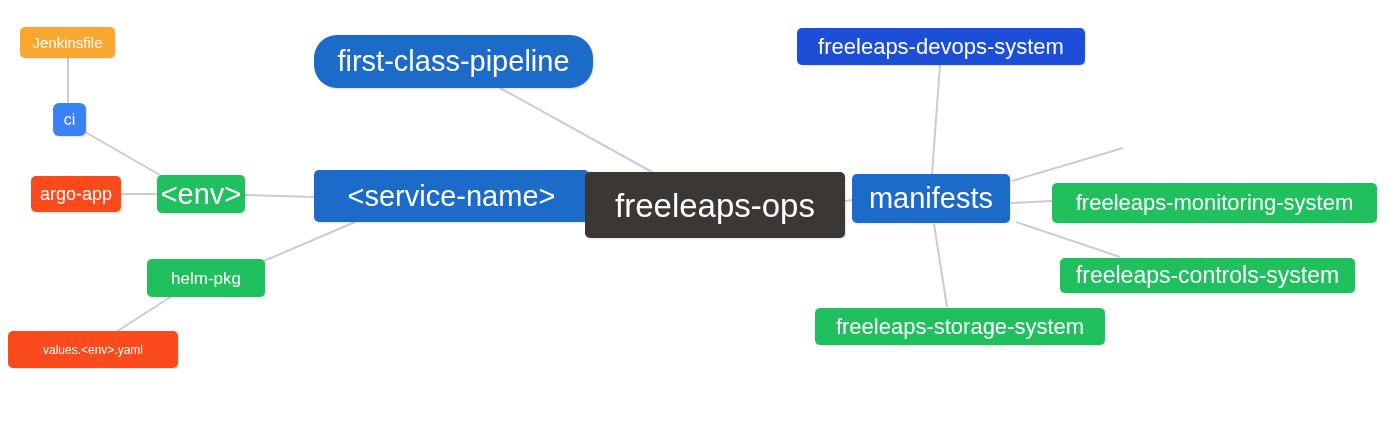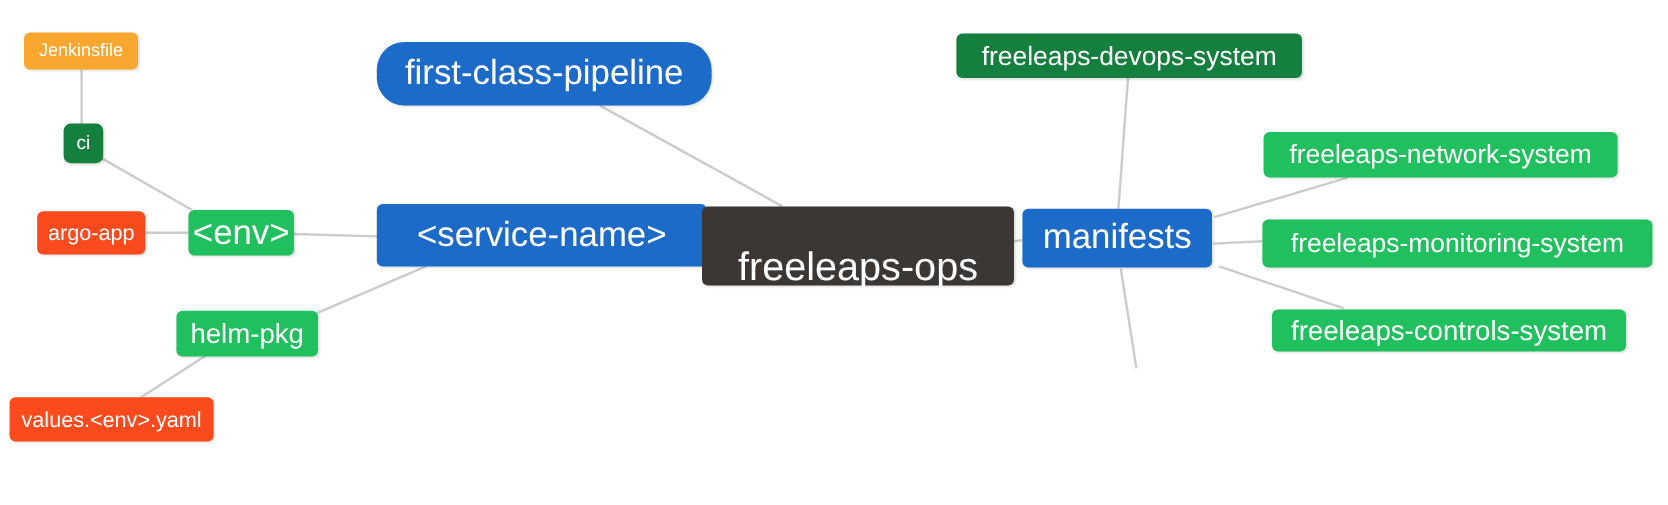--- a/index.html
+++ b/index.html
@@ -42,53 +42,53 @@
     <line class="edge" x1="940" y1="65" x2="932" y2="174" style="stroke: rgb(204, 204, 204);"></line>
     <line class="edge" x1="1012" y1="181" x2="1123" y2="148" style="stroke: rgb(204, 204, 204);"></line>
     <line class="edge" x1="1011" y1="203" x2="1052" y2="201" style="stroke: rgb(204, 204, 204);"></line>
     <line class="edge" x1="1016" y1="222" x2="1120" y2="257" style="stroke: rgb(204, 204, 204);"></line>
     <line class="edge" x1="934" y1="224" x2="947" y2="307" style="stroke: rgb(204, 204, 204);"></line>
   </svg>
 
   <div class="node" style="left: 20px; top: 27px; width: 95px; height: 31px; font-size: 15px; background: rgb(249, 167, 46); color: rgb(255, 255, 255);">
       <span>Jenkinsfile</span>
     </div>
-  <div class="node" style="left: 53px; top: 103px; width: 33px; height: 33px; font-size: 16px; border-radius: 6px; background: #15803d; color: rgb(255, 255, 255);">
+  <div class="node" style="left: 53px; top: 103px; width: 33px; height: 33px; font-size: 16px; border-radius: 6px; background: #3b82f6; color: rgb(255, 255, 255);">
       <span>ci</span>
     </div>
   <div class="node" style="left: 31px; top: 176px; width: 90px; height: 36px; font-size: 18px; background: rgb(251, 74, 27); color: rgb(255, 255, 255);">
       <span>argo-app</span>
     </div>
   <div class="node" style="left: 157px; top: 175px; width: 88px; height: 38px; font-size: 29px; background: rgb(33, 192, 94); color: rgb(255, 255, 255);">
       <span>&lt;env&gt;</span>
     </div>
-  <div class="node" style="left: 147px; top: 259px; width: 118px; height: 38px; font-size: 23px; background: rgb(33, 192, 94); color: rgb(255, 255, 255);">
+  <div class="node" style="left: 147px; top: 259px; width: 118px; height: 38px; font-size: 17px; background: rgb(33, 192, 94); color: rgb(255, 255, 255);">
       <span>helm-pkg</span>
     </div>
-  <div class="node" style="left: 8px; top: 331px; width: 170px; height: 37px; font-size: 18px; background: rgb(251, 74, 27); color: rgb(255, 255, 255);">
+  <div class="node" style="left: 8px; top: 331px; width: 170px; height: 37px; font-size: 12px; background: rgb(251, 74, 27); color: rgb(255, 255, 255);">
       <span>values.&lt;env&gt;.yaml</span>
     </div>
   <div class="node" style="left: 314px; top: 35px; width: 279px; height: 53px; font-size: 29px; background: rgb(28, 107, 200); color: rgb(255, 255, 255); border-radius: 23px;">
       <span>first-class-pipeline</span>
     </div>
   <div class="node" style="left: 314px; top: 170px; width: 275px; height: 52px; font-size: 29px; background: rgb(28, 107, 200); color: rgb(255, 255, 255);">
       <span>&lt;service-name&gt;</span>
     </div>
-  <div class="node" style="left: 585px; top: 172px; width: 260px; height: 66px; font-size: 33px; background: rgb(59, 55, 52); color: rgb(255, 255, 255); align-items: flex-end;">
+  <div class="node" style="left: 585px; top: 172px; width: 260px; height: 66px; font-size: 33px; background: rgb(59, 55, 52); color: rgb(255, 255, 255);">
       <span>freeleaps-ops</span>
     </div>
   <div class="node" style="left: 852px; top: 174px; width: 158px; height: 49px; font-size: 29px; background: rgb(28, 107, 200); color: rgb(255, 255, 255); align-items: center;">
       <span>manifests</span>
     </div>
-  <div class="node" style="left: 797px; top: 28px; width: 288px; height: 37px; font-size: 22px; background: #15803d; color: rgb(255, 255, 255);">
+  <div class="node" style="left: 797px; top: 28px; width: 288px; height: 37px; font-size: 22px; background: #1d4ed8; color: rgb(255, 255, 255);">
       <span>freeleaps-devops-system</span>
-    </div>
-  <div class="node" style="left: 1053px; top: 110px; width: 295px; height: 38px; font-size: 22px; background: rgb(33, 192, 94); color: rgb(255, 255, 255);">
-      <span>freeleaps-network-system</span>
     </div>
   <div class="node" style="left: 1052px; top: 183px; width: 325px; height: 40px; font-size: 22px; background: rgb(33, 192, 94); color: rgb(255, 255, 255);">
       <span>freeleaps-monitoring-system</span>
     </div>
   <div class="node" style="left: 1060px; top: 258px; width: 295px; height: 35px; font-size: 23px; background: rgb(33, 192, 94); color: rgb(255, 255, 255);">
       <span>freeleaps-controls-system</span>
     </div>
+  <div class="node" style="left: 815px; top: 308px; width: 290px; height: 37px; font-size: 22px; background: rgb(33, 192, 94); color: rgb(255, 255, 255);">
+      <span>freeleaps-storage-system</span>
+    </div>
 
 </div>
 
 </body></html>

